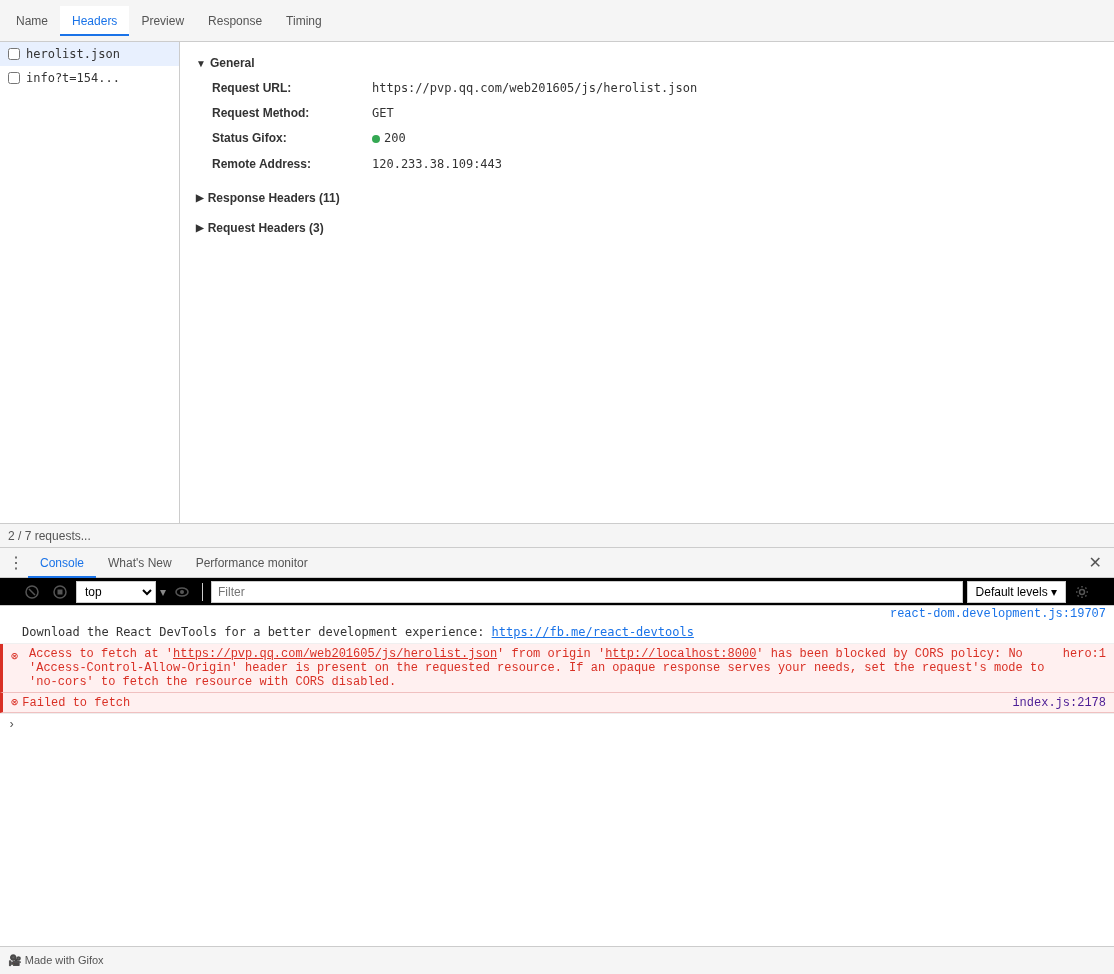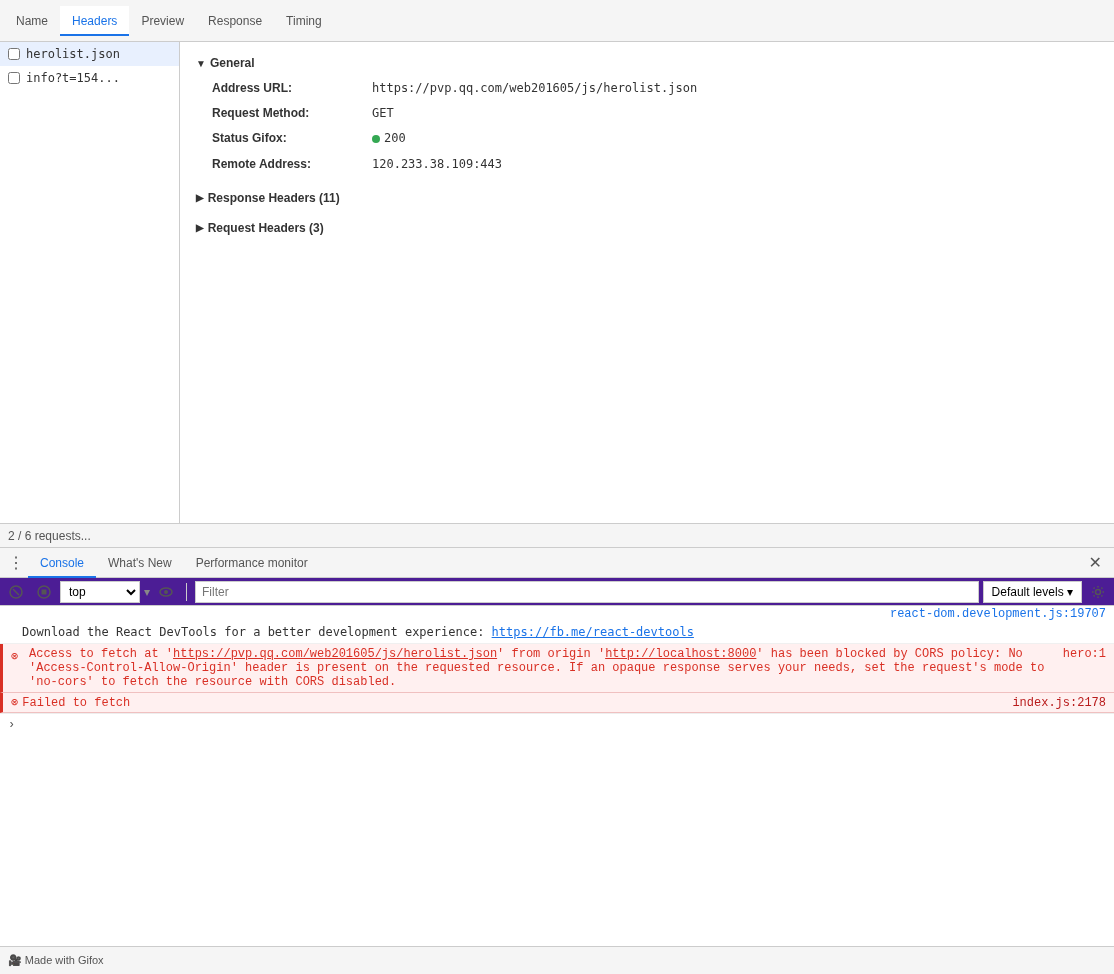--- a/index.html
+++ b/index.html
@@ -195,22 +195,22 @@
       font-size: 16px;
       padding: 0 8px;
     }
 
     
     .console-toolbar {
       display: flex;
       align-items: center;
       height: 28px;
       border-bottom: 1px solid #ccc;
-      background: #4c1d95;
-      padding: 0 4px;
+      background: #000000;
+      padding: 0 20px;
       gap: 4px;
     }
     .toolbar-btn {
       width: 24px;
       height: 24px;
       display: flex;
       align-items: center;
       justify-content: center;
       cursor: pointer;
       color: #555;
@@ -387,21 +387,21 @@
     </div>
 
     <div class="headers-panel">
 
       <div class="collapsible-section">
         <div class="section-header">
           <span class="triangle">▼</span>
           <span>General</span>
         </div>
         <div class="header-row">
-          <span class="header-key">Address URL:</span>
+          <span class="header-key">Request URL:</span>
           <span class="header-value">https://pvp.qq.com/web201605/js/herolist.json</span>
         </div>
         <div class="header-row">
           <span class="header-key">Request Method:</span>
           <span class="header-value">GET</span>
         </div>
         <div class="header-row">
           <span class="header-key">Status Gifox:</span>
           <span class="header-value">
             <span class="status-dot"></span><span>200</span>
@@ -423,21 +423,21 @@
       <div class="collapsible-section" style="margin-top:4px;">
         <div class="section-header">
           <span class="triangle">▶</span>
           <span>Request Headers (3)</span>
         </div>
       </div>
     </div>
   </div>
 
   <div class="status-bar">
-    <span>2 / 6 requests...</span>
+    <span>2 / 7 requests...</span>
   </div>
 </div>
 
 <div class="devtools-bottom">
 
   <div class="bottom-tab-bar">
     <div class="menu-icon">⋮</div>
     <button class="bottom-tab active">Console</button>
     <button class="bottom-tab">What's New</button>
     <button class="bottom-tab">Performance monitor</button>
@@ -504,21 +504,21 @@
           <span class="error-text">Access to fetch at
 '<a class="link error-text">https://pvp.qq.com/web201605/js/herolist.json</a>' from origin '<a class="link error-text">http://localhost:8000</a>' has been blocked by CORS policy: No 'Access-Control-Allow-Origin' header is present on the requested resource. If an opaque response serves your needs, set the request's mode to 'no-cors' to fetch the resource with CORS disabled.</span>
           <span class="console-source" style="color:#d93025; white-space:nowrap; margin-left:8px; margin-top:0;">hero:1</span>
         </div>
       </div>
     </div>
 
     <div class="failed-line">
       <span class="error-icon">⊗</span>
       <span class="error-text" style="margin-left:4px; flex:1;">Failed to fetch</span>
-      <span class="console-source" style="color:#b91c1c;">index.js:2178</span>
+      <span class="console-source" style="color:#4c1d95;">index.js:2178</span>
     </div>
 
     <div class="console-input-line">
       <span class="console-prompt">›</span>
     </div>
   </div>
 
   <div class="gifox-bar">
     <span>🎥 Made with Gifox</span>
   </div>

